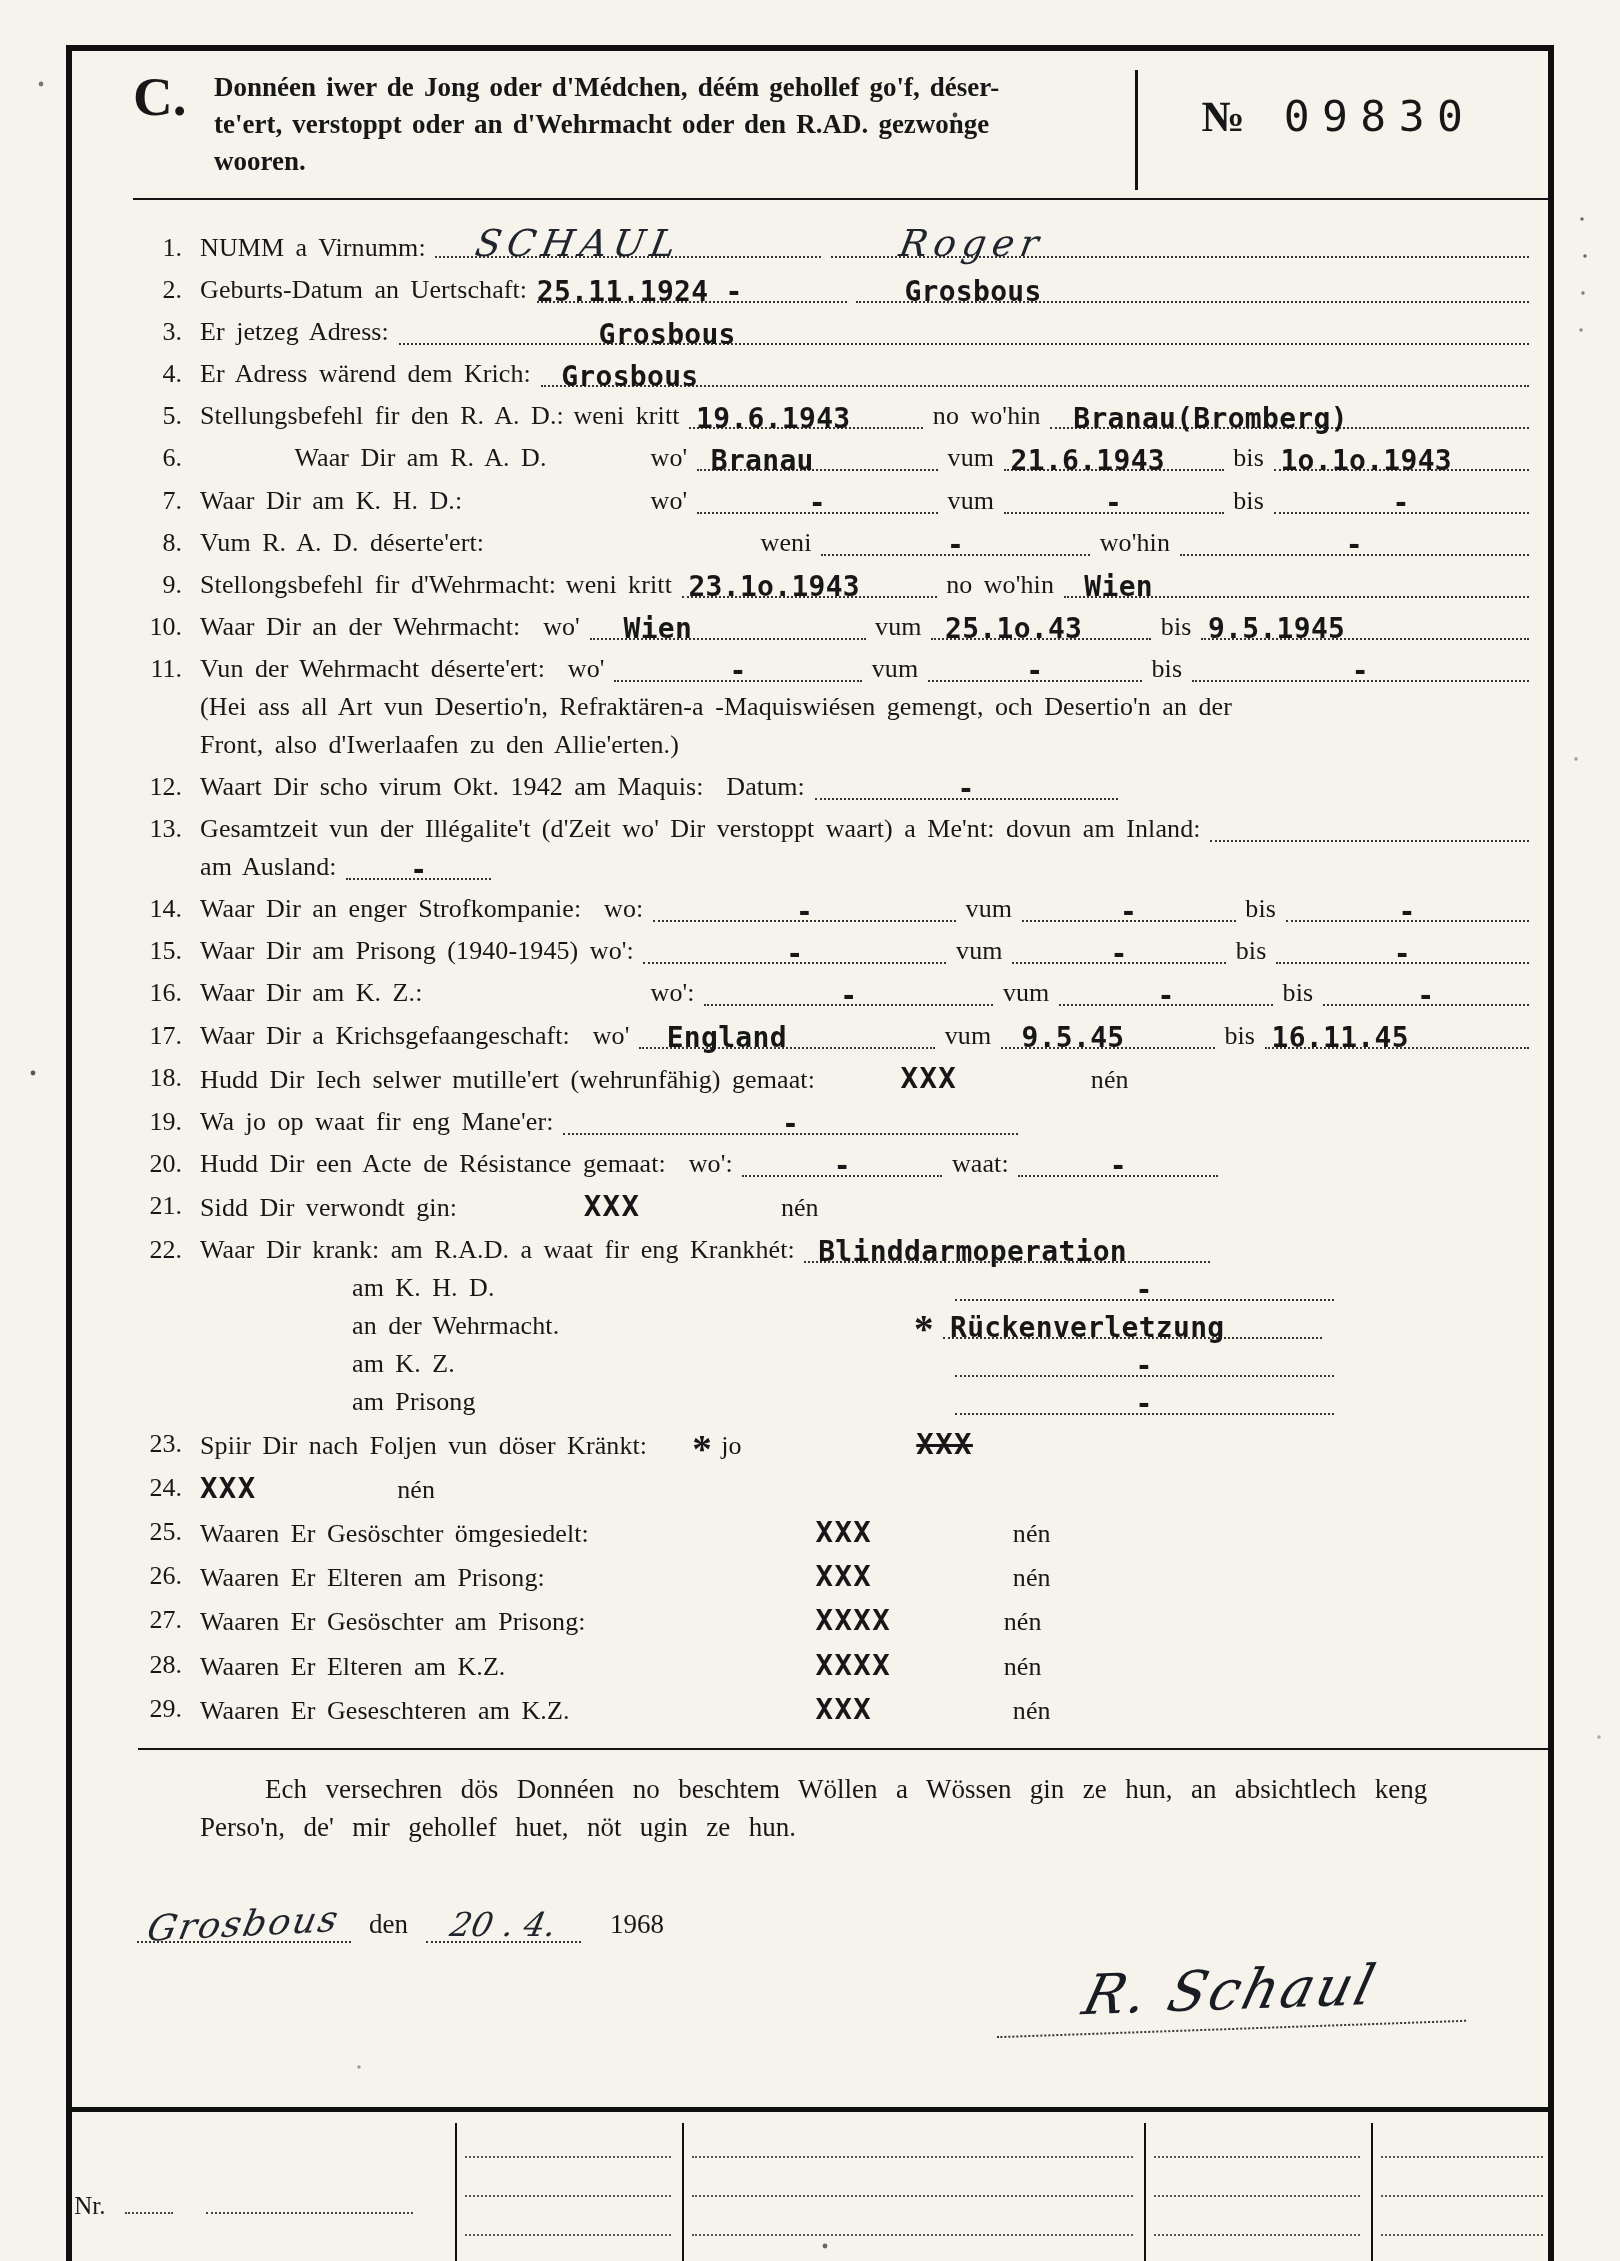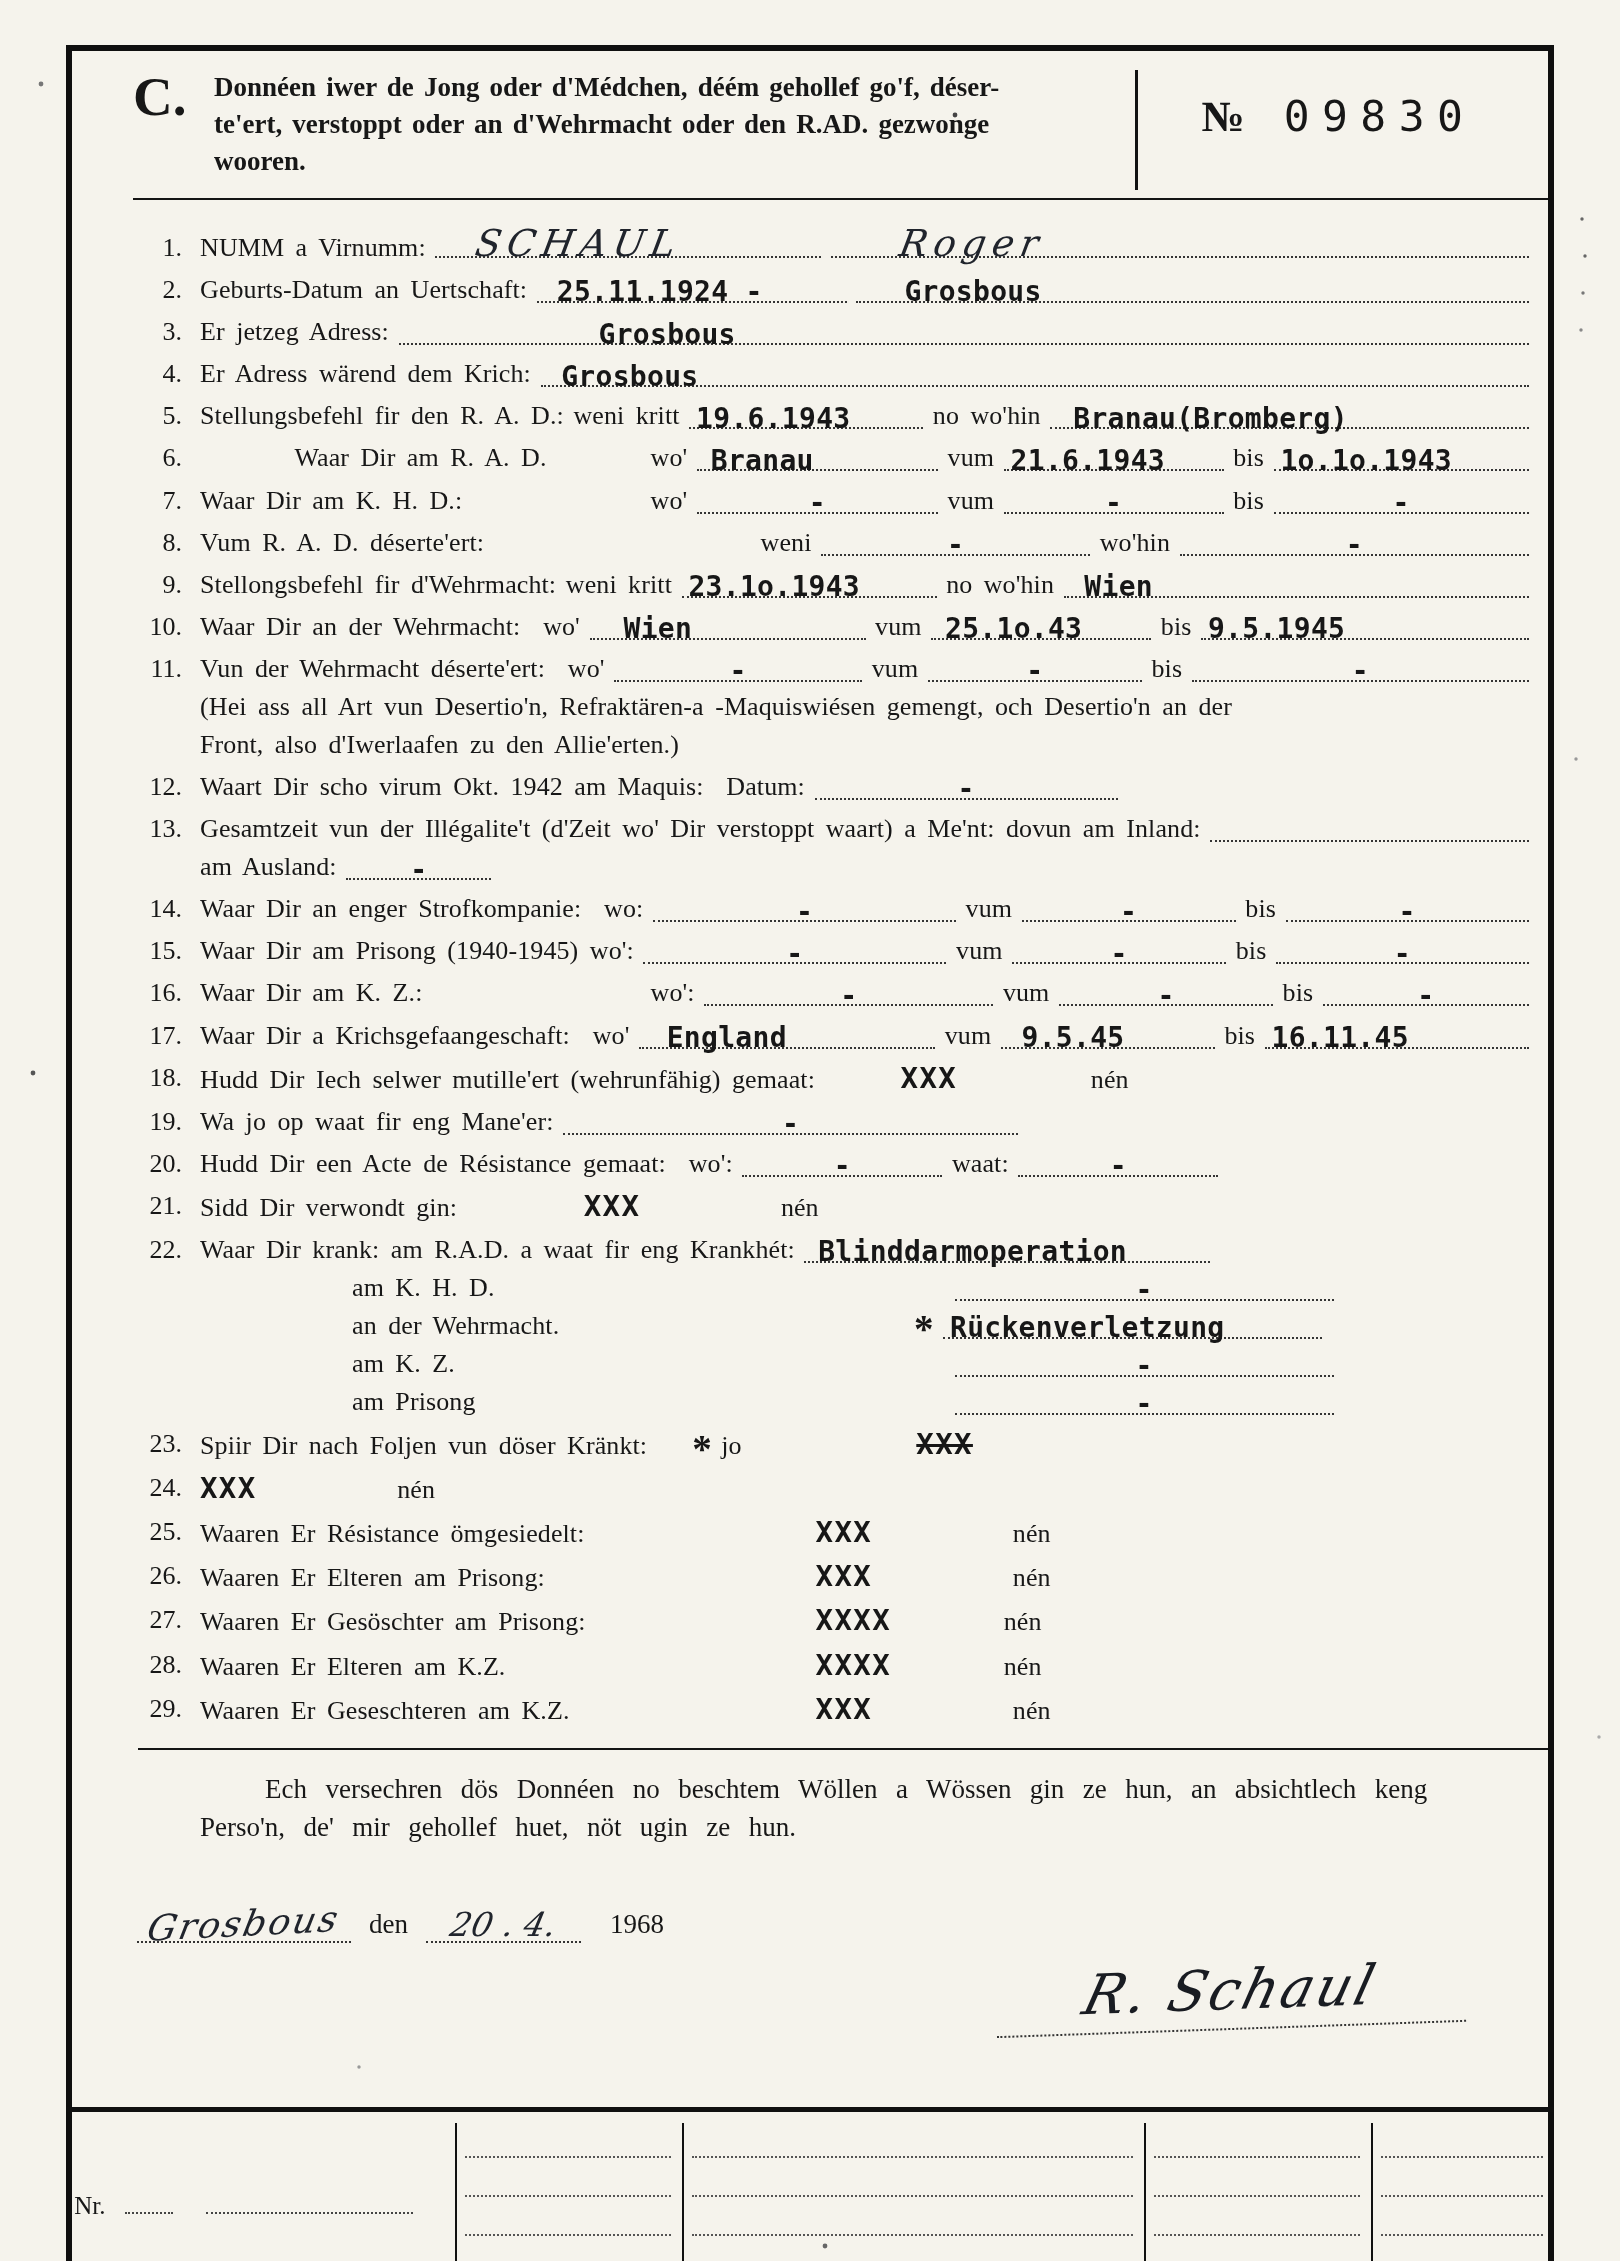--- a/index.html
+++ b/index.html
@@ -118,21 +118,21 @@
               </span>
             </div>
           </div>
         </div>
         <div class="item-row">
           <div class="num">2.</div>
           <div class="body">
             <div class="line">
               <span class="lbl">Geburts-Datum an Uertschaft:</span>
               <span class="fill type" style="width: 310px;">
-                <span class="val" style="margin-left: 20px;">25.11.1924 -</span>
+                <span class="val" style="margin-left: 0;">25.11.1924 -</span>
               </span>
               <span class="fill type" style="flex: 1 1 auto; min-width: 41px;">
                 <span class="val" style="margin-left: 48px;">Grosbous</span>
               </span>
             </div>
           </div>
         </div>
         <div class="item-row">
           <div class="num">3.</div>
           <div class="body">
@@ -498,21 +498,21 @@
               <span class="xxx">XXX</span>
               <span class="gapx" style="width: 131px;"></span>
               <span class="lbl">nén</span>
             </div>
           </div>
         </div>
         <div class="item-row">
           <div class="num">25.</div>
           <div class="body">
             <div class="line">
-              <span class="lbl" style="width: 606px;">Waaren Er Résistance ömgesiedelt:</span>
+              <span class="lbl" style="width: 606px;">Waaren Er Gesöschter ömgesiedelt:</span>
               <span class="xxx">XXX</span>
               <span class="gapx" style="width: 131px;"></span>
               <span class="lbl">nén</span>
             </div>
           </div>
         </div>
         <div class="item-row">
           <div class="num">26.</div>
           <div class="body">
             <div class="line">

